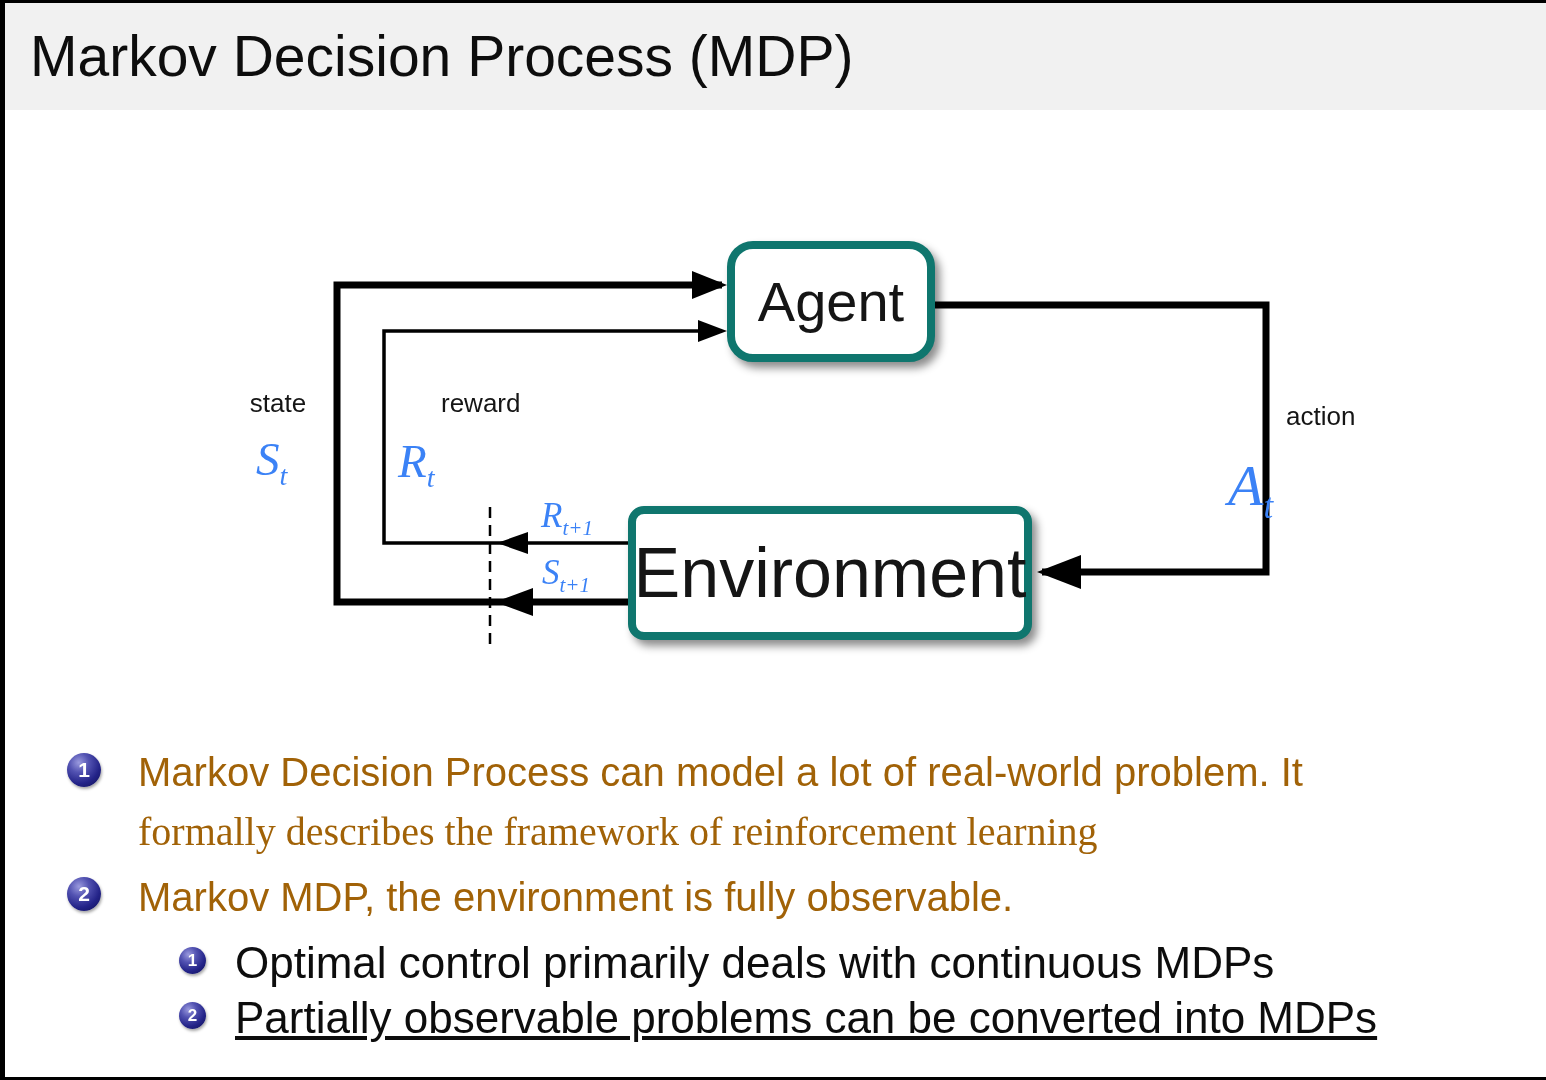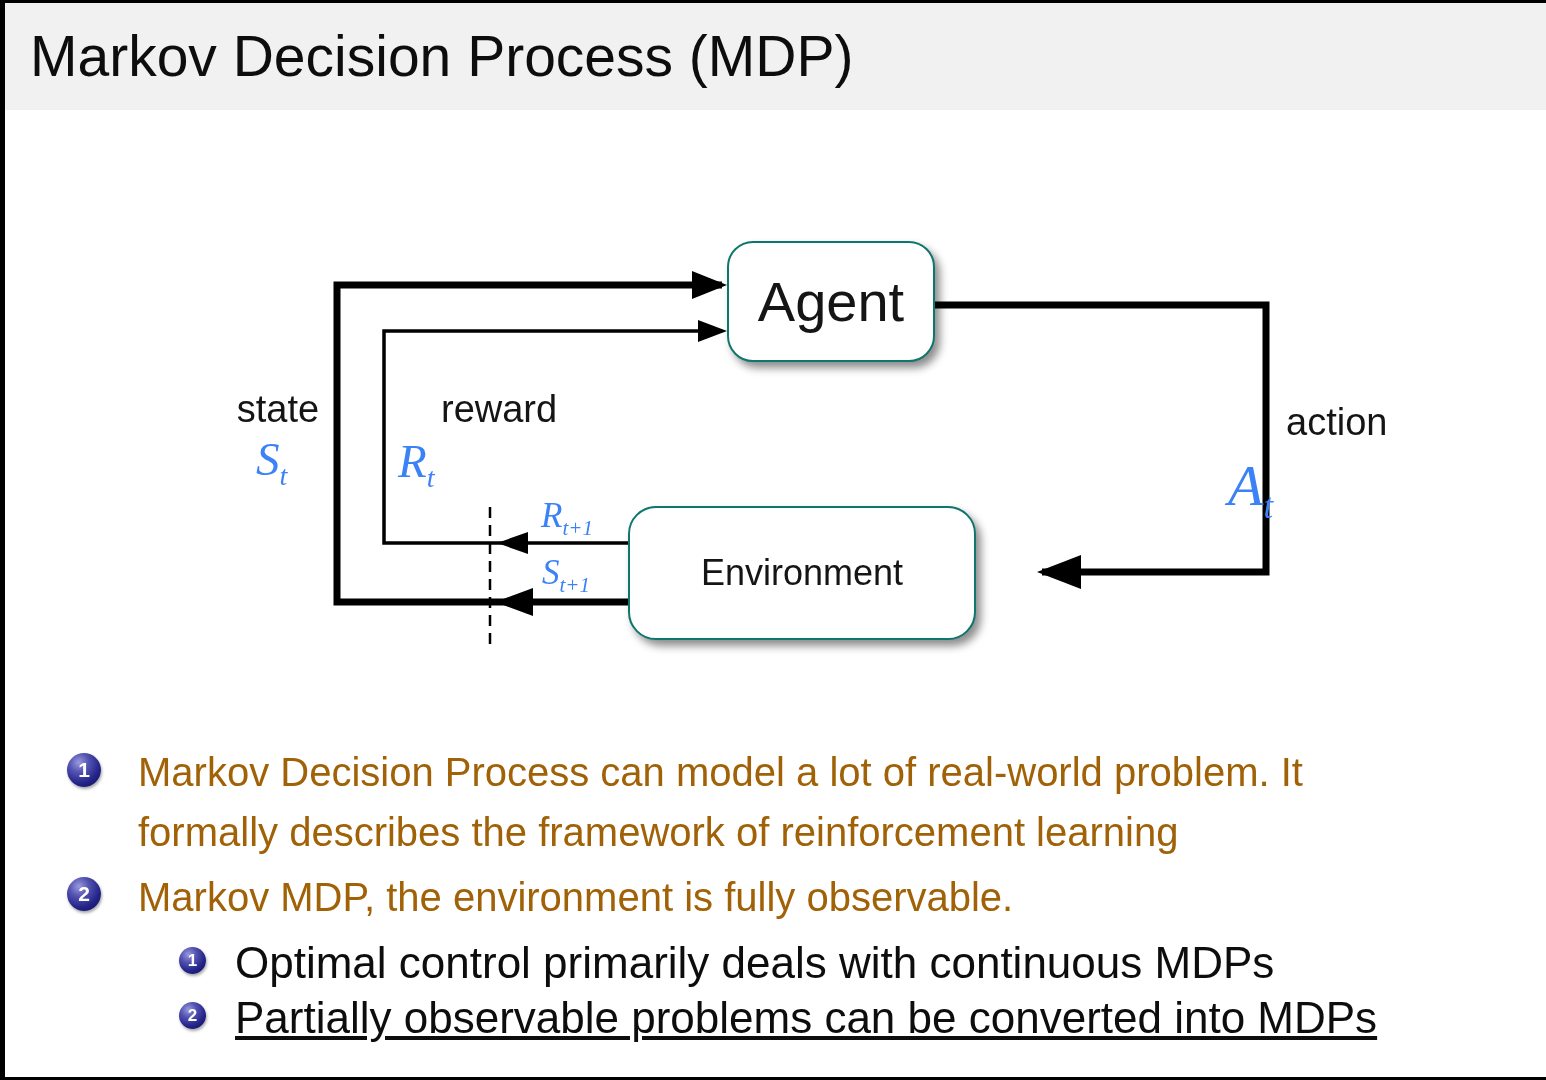--- a/index.html
+++ b/index.html
@@ -27,29 +27,29 @@
     font-size:57px; line-height:70px; color:#0d0d0d;
     letter-spacing:0px; white-space:nowrap;
   }
 
   
   svg.wires { position:absolute; left:0; top:0; width:1546px; height:1080px; }
 
   
   .node {
     position:absolute; background:#fff;
-    border:2px solid #0f766e; display:flex; align-items:center; justify-content:center;
+    border:8px solid #0f766e; display:flex; align-items:center; justify-content:center;
     box-shadow:5px 6px 8px rgba(0,0,0,0.45);
     white-space:nowrap; color:#151515;
   }
   .agent-box { left:727px; top:241px; width:208px; height:121px; border-radius:26px; font-size:56px; }
-  .env-box   { left:628px; top:506px; width:348px; height:134px; border-radius:28px; font-size:36px; }
+  .env-box   { left:628px; top:506px; width:404px; height:134px; border-radius:16px; font-size:70px; }
 
   
-  .dlabel { position:absolute; font-size:38px; color:#151515; white-space:nowrap; }
+  .dlabel { position:absolute; font-size:26px; color:#151515; white-space:nowrap; }
   .lbl-state  { left:232px; top:388px; width:92px; text-align:center; }
   .lbl-reward { left:397px; top:388px;margin-left:44px; }
   .lbl-action { left:1286px; top:401px; }
 
   .math { position:absolute; font-family:"Liberation Serif", serif; font-style:italic;
           color:#3b82f6; white-space:nowrap; }
   .math sub { font-size:0.60em; font-style:italic; }
   .sym-state  { left:256px; top:432px; font-size:47px; }
   .sym-reward { left:398px; top:434px; font-size:47px; }
   .sym-action { left:1228px; top:452px; font-size:58px; }
@@ -66,21 +66,21 @@
   }
   .ball-l1 { width:34px; height:34px; font-size:21px; }
   .ball-l2 { width:27px; height:27px; font-size:17px; }
   .ball-1  { left:67px;  top:753px; }
   .ball-2  { left:67px;  top:877px; }
   .ball-s1 { left:179px; top:947px; }
   .ball-s2 { left:179px; top:1002px; }
 
   .btext { position:absolute; font-size:40px; line-height:48px; color:#a16207; white-space:nowrap; }
   .b1l1 { left:138px; top:748px; }
-  .b1l2 { left:138px; top:808px; }
+  .b1l2 { left:138px; top:808px;font-family:Liberation Serif, serif; }
   .b2   { left:138px; top:873px; }
   .stext { position:absolute; font-size:44px; line-height:44px; color:#0d0d0d; white-space:nowrap;text-align:center; }
   .s1 { left:235px; top:941px; }
   .s2 { left:235px; top:996px;text-decoration:underline; }
 </style>
 </head>
 <body>
 
 <div class="header">
   <div class="frame-title">Markov Decision Process (MDP)</div>

